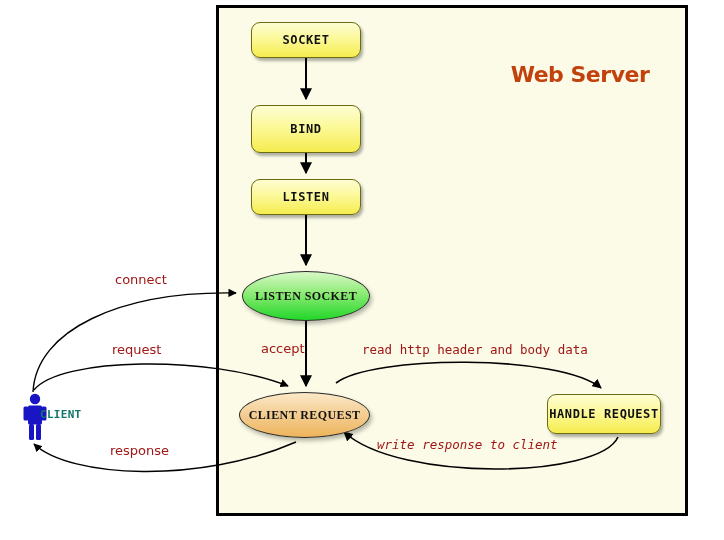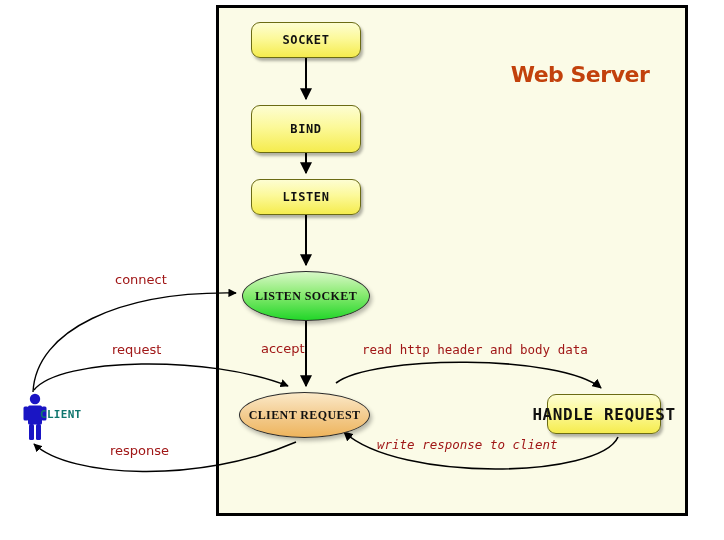--- a/index.html
+++ b/index.html
@@ -62,21 +62,21 @@
     font-family: "DejaVu Sans Mono", monospace;
     font-size: 12px;
     font-weight: bold;
     letter-spacing: 0.6px;
     color: #111111;
     white-space: nowrap;
   }
   #box-socket  { left: 251px; top: 22px;  width: 110px; height: 36px; }
   #box-bind    { left: 251px; top: 105px; width: 110px; height: 48px; }
   #box-listen  { left: 251px; top: 179px; width: 110px; height: 36px; }
-  #box-handle  { left: 547px; top: 394px; width: 114px; height: 40px; font-size: 16px; }
+  #box-handle  { left: 547px; top: 394px; width: 114px; height: 40px; font-size: 12px; }
 
   
   .ellipse-node {
     position: absolute;
     box-sizing: border-box;
     border: 1.5px solid #2b2b2b;
     border-radius: 50%;
     display: flex;
     align-items: center;
     justify-content: center;

